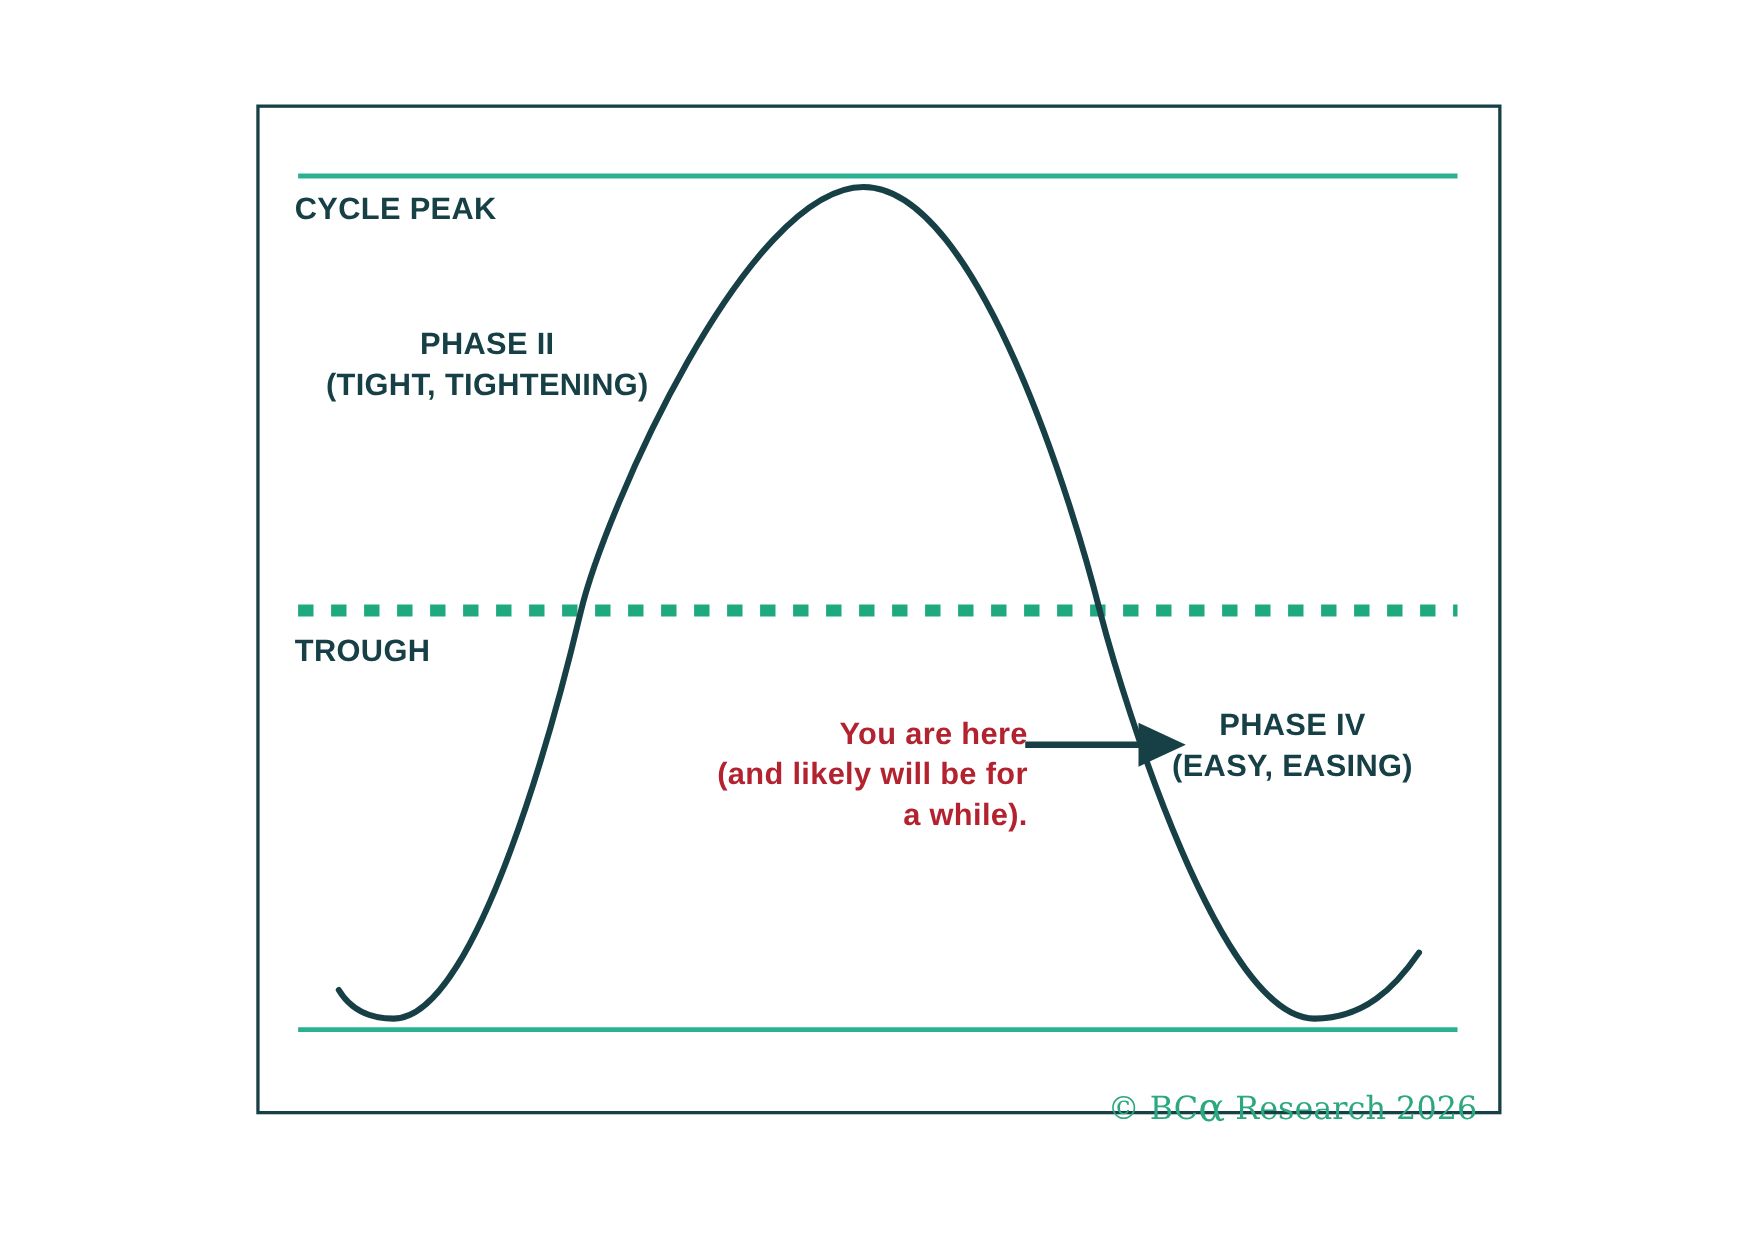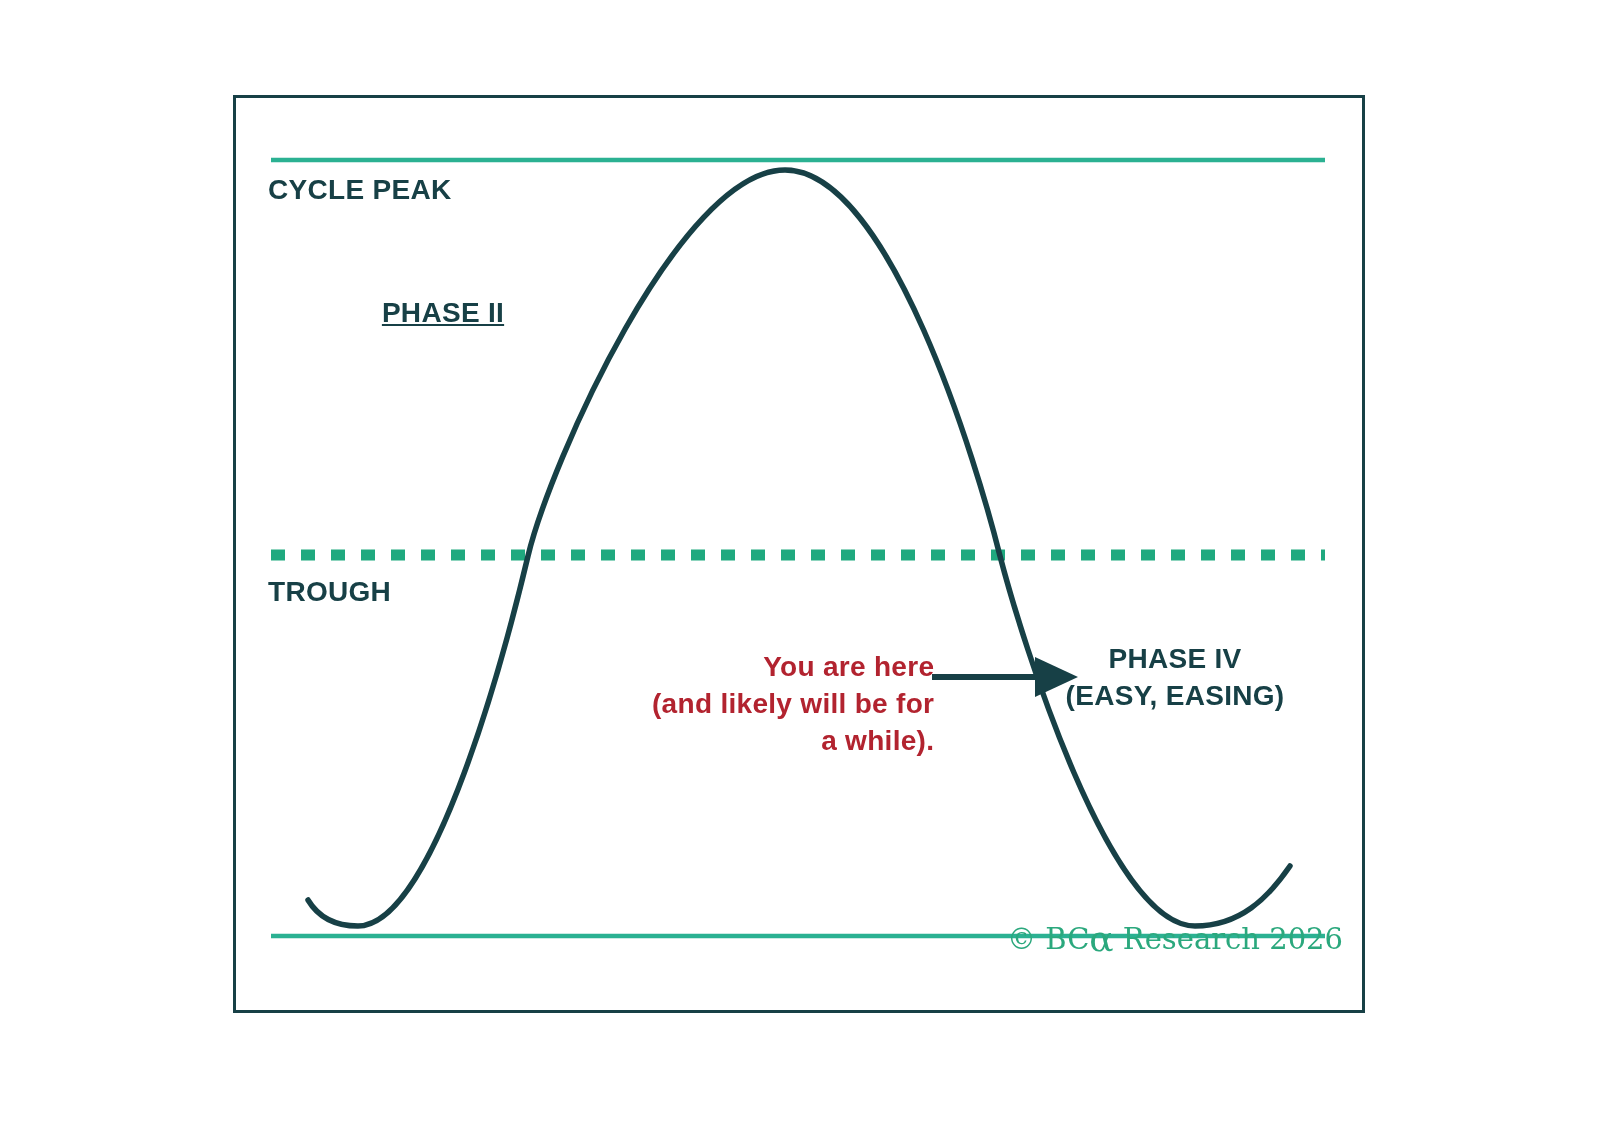--- a/index.html
+++ b/index.html
@@ -81,21 +81,21 @@
     font-weight: bold;
     font-size: 28px;
     line-height: 37px;
     white-space: pre-line;
     letter-spacing: 0.3px;
     text-align: right;
   }
   .copyright {
     position: absolute;
     right: 254px;
-    top: 922px;
+    top: 990px;
     color: var(--copyright_green);
     font-family: "DejaVu Serif", "Liberation Serif", serif;
     font-size: 29px;
     line-height: 34px;
     white-space: nowrap;
     margin-left: 48px;
   }
   .copyright .alpha {
     font-size: 36px;
     line-height: 34px;
@@ -126,21 +126,21 @@
              C 1240 926 1268 898 1290 866"></path>
 
     <g>
       <line class="arrow-line" x1="932" y1="677" x2="1044" y2="677"></line>
       <polygon class="arrow-head" points="1078,677 1035,657 1035,697"></polygon>
     </g>
   </svg>
 
   <div class="label" style="left:268px; top:171px;">CYCLE PEAK</div>
 
-  <div class="label centered" style="left:443px; top:294px;text-decoration:underline;"><span>PHASE II</span><br></div>
+  <div class="label centered" style="left:443px; top:294px;"><span>PHASE II</span><br><span>(TIGHT, TIGHTENING)</span></div>
 
 
   <div class="label" style="left:268px; top:573px;">TROUGH</div>
 
 
   <div class="annotation">You are here
 (and likely will be for
 a while).</div>
 
   <div class="label centered" style="left:1175px; top:640px;"><span>PHASE IV</span><br><span>(EASY, EASING)</span></div>

